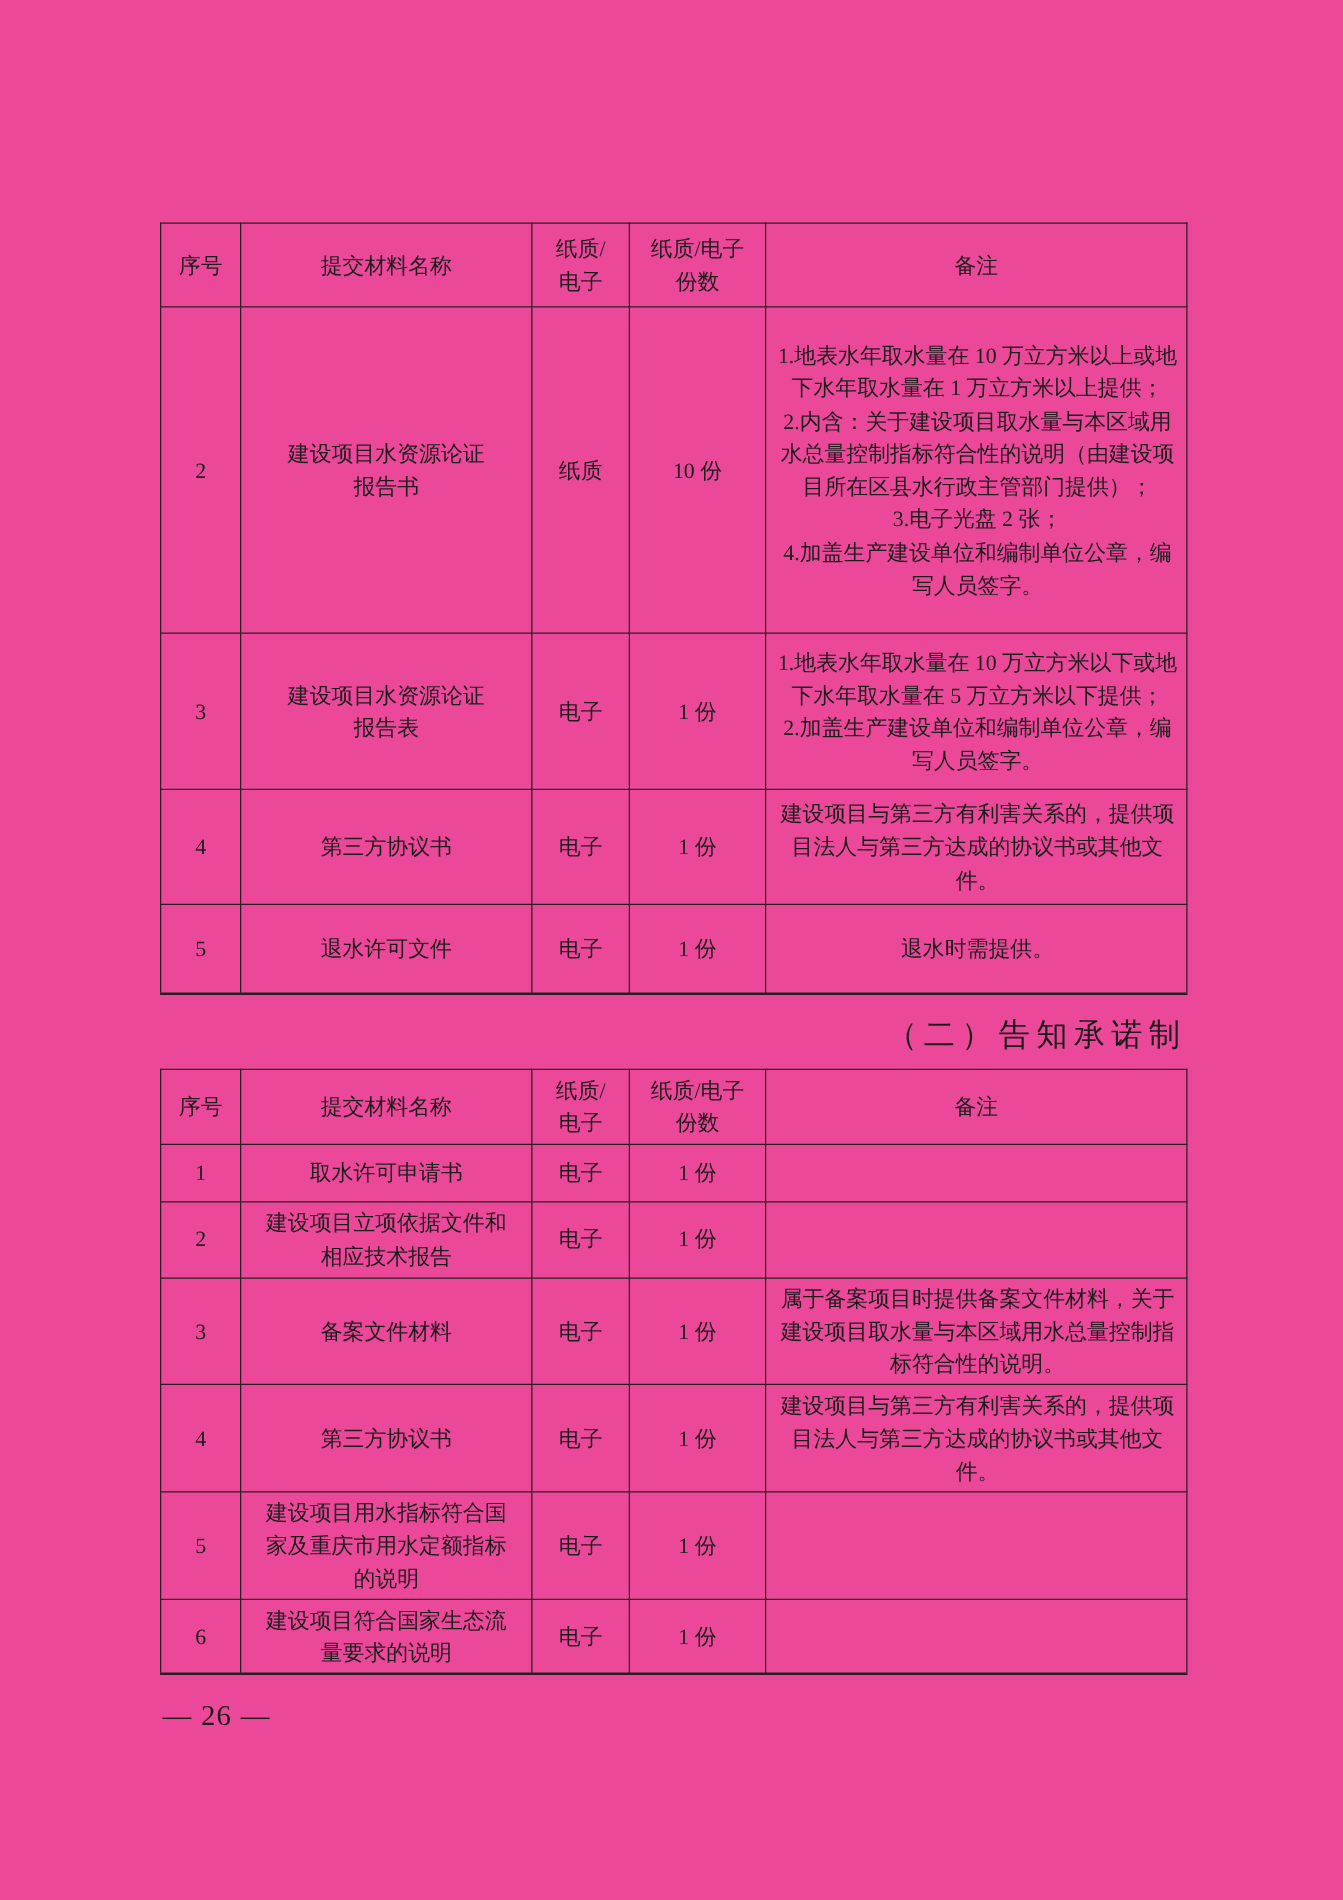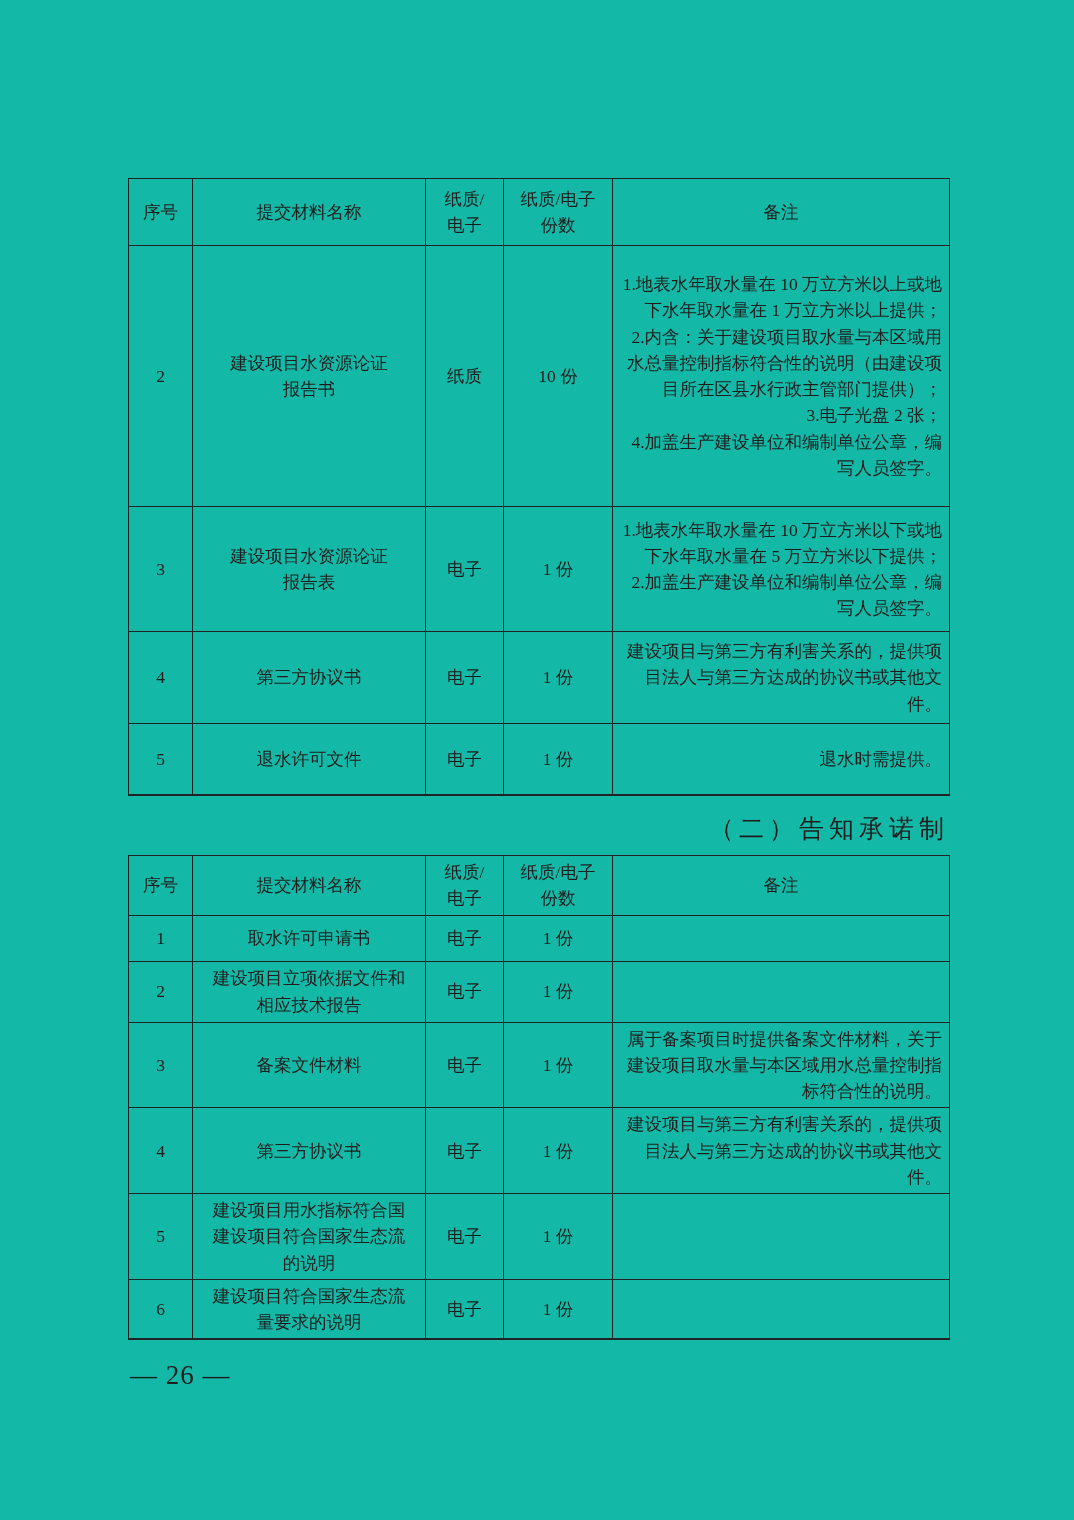--- a/index.html
+++ b/index.html
@@ -1,20 +1,20 @@
 <!DOCTYPE html>
 <html><head>
 <meta charset="utf-8">
 <style>
   html, body { margin: 0; padding: 0; }
   .page {
     position: relative;
     width: 1074px;
     height: 1520px;
-    background: #14b8a6;
+    background: #ec4899;
     font-family: "Liberation Serif", "DejaVu Serif", serif;
     color: #1c1c1c;
     overflow: hidden;
   }
   .content {
     position: absolute;
     left: 128px;
     top: 178px;
     width: 821px;
   }
@@ -30,21 +30,21 @@
     font-weight: normal;
     font-size: 17.5px;
     line-height: 1.5;
     text-align: center;
     vertical-align: middle;
     padding: 3px 6px;
     white-space: pre-line;
     overflow: hidden;
   }
   .mat-table td.remark {
-    text-align: right;
+    text-align: center;
     padding: 3px 7px 3px 9px;
   }
   
   .t1-h  { height: 67px; }
   .t1-r0 { height: 261px; }
   .t1-r1 { height: 125px; }
   .t1-r2 { height: 92px; }
   .t1-r3 { height: 71px; }
   
   .t2-h  { height: 55px; }
@@ -58,21 +58,21 @@
     margin: 17px 0 10px 66px;
     font-size: 25px;
     letter-spacing: 5px;
     line-height: 1.3;
     text-align: right;
   }
   .page-footer {
     position: absolute;
     left: 130px;
     top: 1360px;
-    font-size: 27px;
+    font-size: 23px;
     letter-spacing: 1px;
   }
 </style>
 </head>
 <body>
 
 <div class="page">
   <div class="content">
 
     <table class="mat-table">
@@ -175,21 +175,21 @@
       <tr class="t2-r3">
         <td>4</td>
         <td>第三方协议书</td>
         <td>电子</td>
         <td>1 份</td>
         <td class="remark">建设项目与第三方有利害关系的，提供项目法人与第三方达成的协议书或其他文件。</td>
       </tr>
       <tr class="t2-r4">
         <td>5</td>
         <td>建设项目用水指标符合国
-建设项目符合国家生态流
+家及重庆市用水定额指标
 的说明</td>
         <td>电子</td>
         <td>1 份</td>
         <td class="remark"></td>
       </tr>
       <tr class="t2-r5">
         <td>6</td>
         <td>建设项目符合国家生态流
 量要求的说明</td>
         <td>电子</td>

